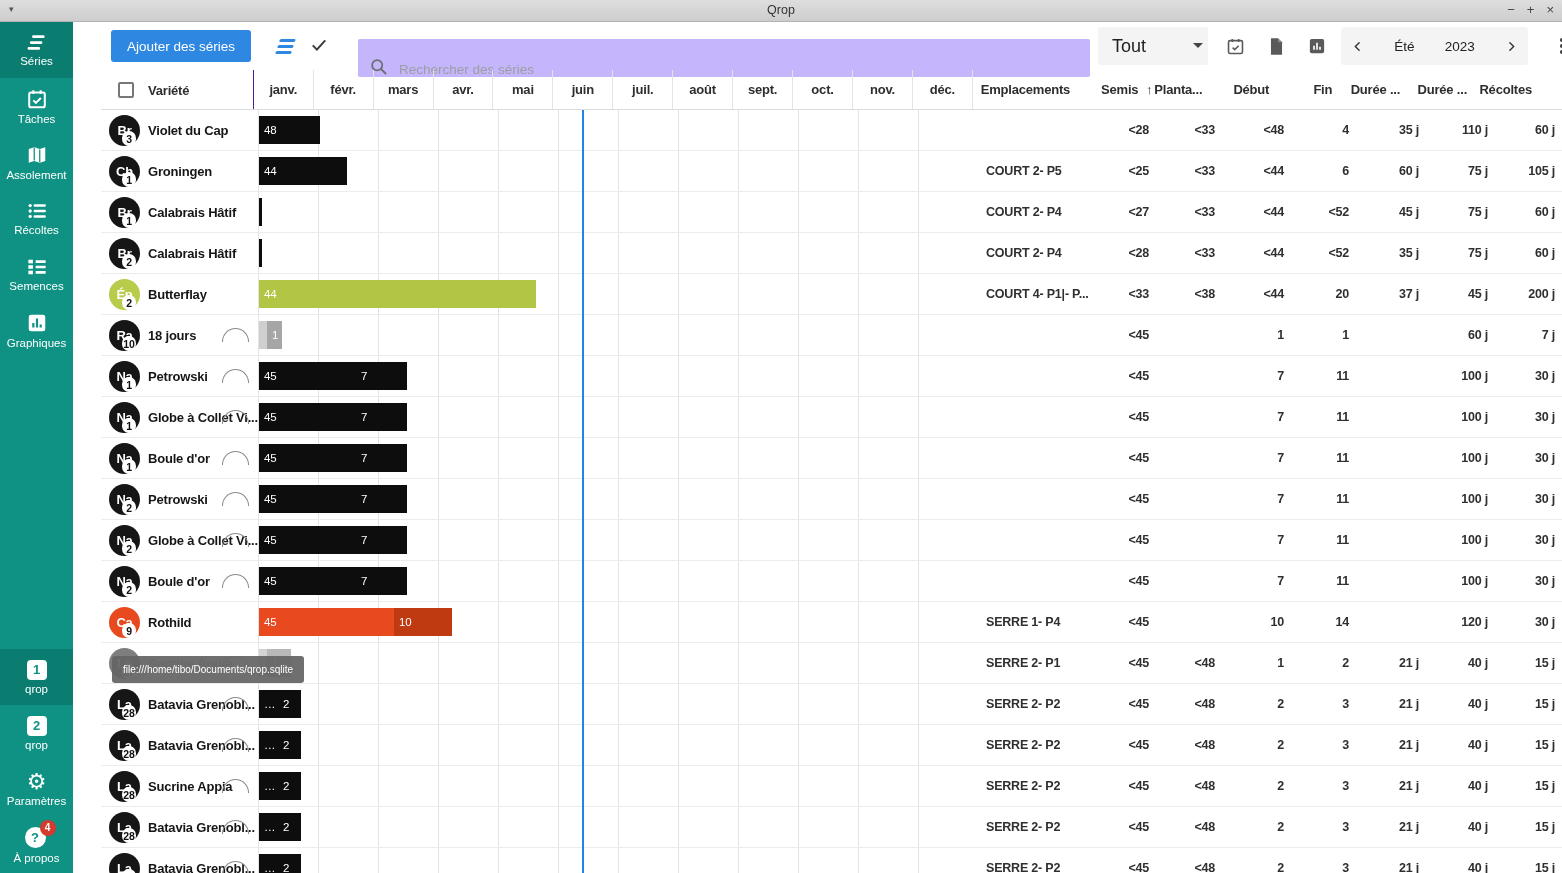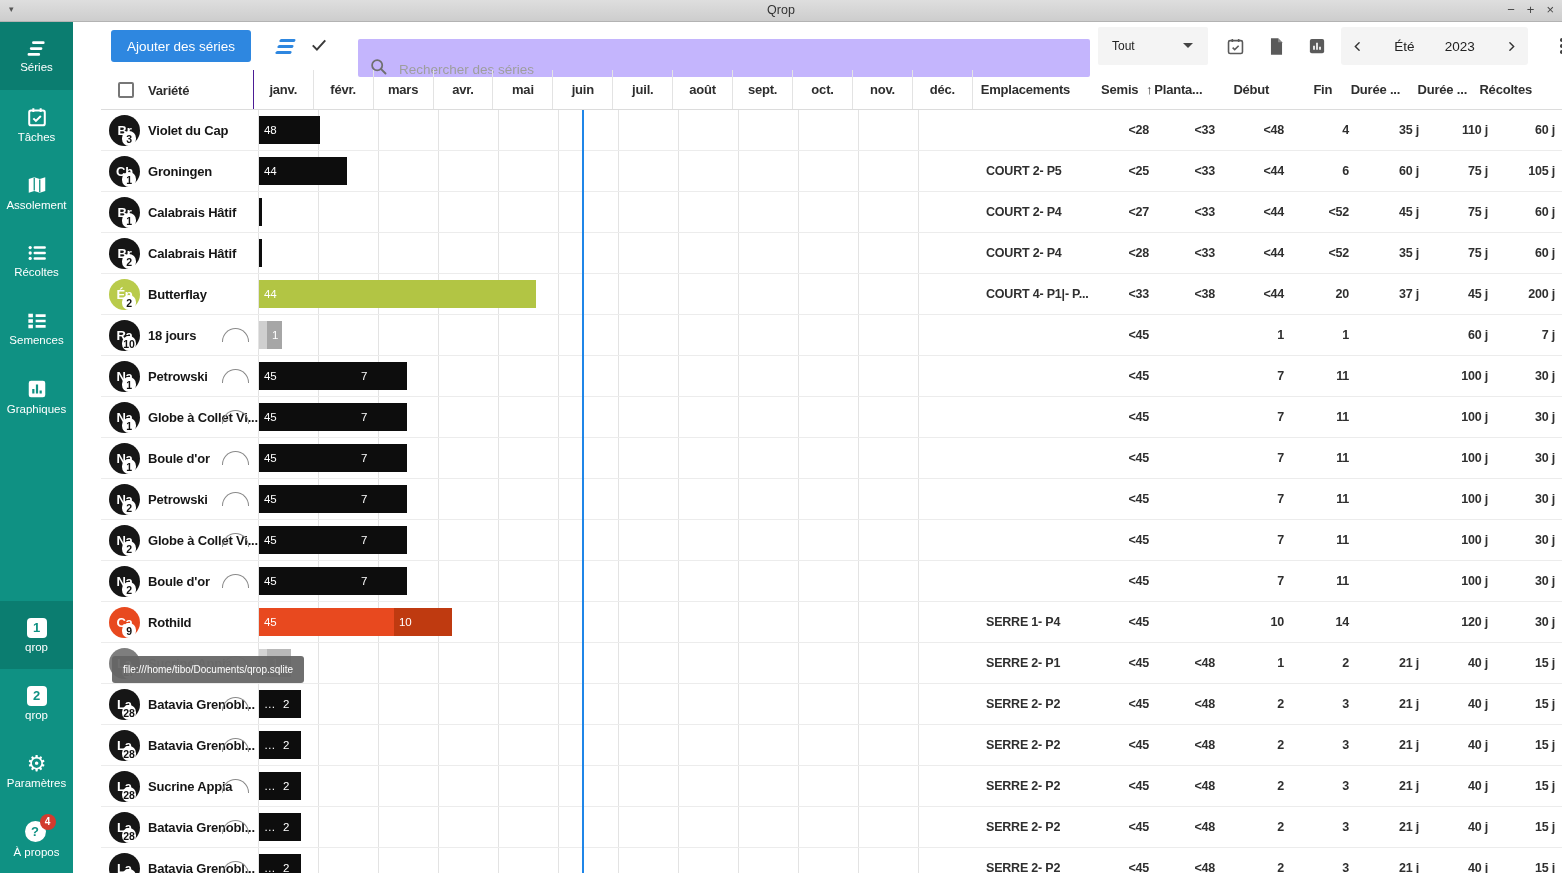--- a/index.html
+++ b/index.html
@@ -10,21 +10,21 @@
   .titlebar { position:absolute; left:0; top:0; width:1562px; height:22px;
     background:linear-gradient(#dedede,#cdcdcd); border-bottom:1px solid #b3b3b3; z-index:40; }
   .tb-caret { position:absolute; left:9px; top:4px; font-size:9px; color:#555; }
   .tb-title { position:absolute; left:0; right:0; top:3px; text-align:center; font-size:12.5px; color:#333; }
   .tb-controls { position:absolute; right:8px; top:2px; display:flex; gap:12px; font-size:13px; color:#444; }
   .tb-controls span { cursor:default; }
 
   
   .sidebar { position:absolute; left:0; top:22px; width:73px; bottom:0; background:#0f9183;
     display:flex; flex-direction:column; z-index:30; }
-  .side-item { height:68px; display:flex; flex-direction:column; align-items:center;
+  .side-item { height:56px; display:flex; flex-direction:column; align-items:center;
     justify-content:center; gap:3px; color:#fff; }
   .side-item.active { background:#0b7d70; }
   .side-label { font-size:11.5px; white-space:nowrap; }
   .side-spacer { flex:1; }
   .dbnum { width:20px; height:20px; background:#fff; border-radius:4px; color:#0f9183;
     font-weight:bold; font-size:13px; display:flex; align-items:center; justify-content:center; }
   .gear-glyph { font-size:22px; line-height:20px; }
   .help-wrap { position:relative; width:24px; height:22px; }
   .help-circle { width:21px; height:21px; border-radius:50%; background:#fff; color:#0f9183;
     font-weight:bold; font-size:13px; display:flex; align-items:center; justify-content:center; }
@@ -43,21 +43,21 @@
   .sort-icon { position:absolute; left:176px; top:17px; transform:skewX(-18deg); }
   .sort-icon i { display:block; width:16px; height:3px; background:#2e87e0; border-radius:2px; margin-bottom:3px; }
   .check-icon { position:absolute; left:208px; top:13px; }
   .searchbox { position:absolute; left:257px; top:17px; width:732px; height:38px; background:#c4b5fd;
     border-radius:2px; display:flex; align-items:flex-end; padding:0 10px; }
   .searchbox input { flex:1; border:none; background:transparent; outline:none; margin-left:10px;
     font-size:13.5px; color:#333; font-family:inherit; }
   .searchbox input::placeholder { color:#9e9e9e; }
   .tout { position:absolute; left:997px; top:5px; width:110px; height:38px; background:#f4f4f4;
     border-radius:2px; display:flex; align-items:center; justify-content:space-between;
-    padding:0 14px; font-size:12px; color:#222; cursor:pointer;gap:46px; }
+    padding:0 14px; font-size:18px; color:#222; cursor:pointer;gap:46px; }
   .tbar-icons { position:absolute; left:1125px; top:5px; height:38px; display:flex;
     align-items:center; gap:23px; }
   .datenav { position:absolute; left:1240px; top:5px; width:187px; height:38px; background:#f4f4f4;
     border-radius:3px; display:flex; align-items:center; justify-content:space-between;
     padding:0 10px; font-size:13.5px; color:#222; }
   .kebab { position:absolute; left:1452px; top:11px; width:18px; height:26px; display:flex;
     flex-direction:column; align-items:center; justify-content:center; gap:2.5px; cursor:pointer; }
   .kebab i { width:3.5px; height:3.5px; border-radius:50%; background:#444; }
 
   

